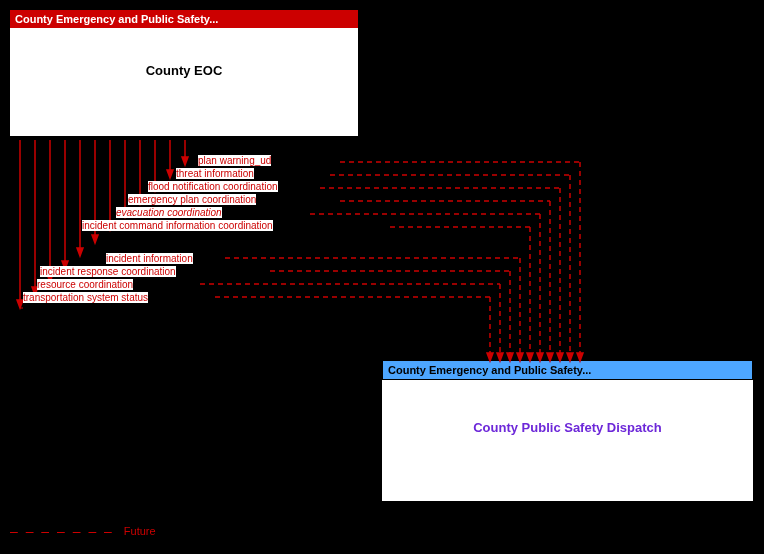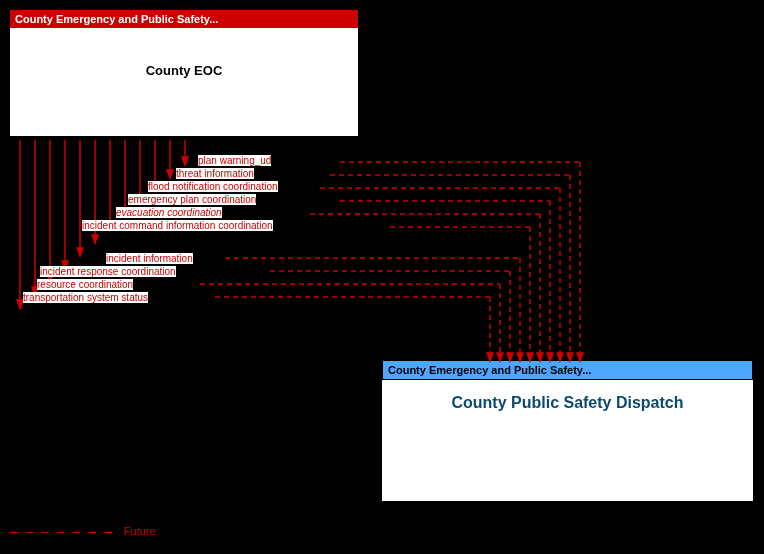--- a/index.html
+++ b/index.html
@@ -64,24 +64,24 @@
       color: #000;
       font-size: 11px;
       font-weight: bold;
       padding: 3px 5px;
       text-align: left;
       border: 1px solid #000;
     }
 
     .county-dispatch-title {
       text-align: center;
-      font-size: 16px;
-      font-weight: bold;
-      color: #0c4a6e;
-      margin-top: 14px;
+      font-size: 13px;
+      font-weight: bold;
+      color: #6d28d9;
+      margin-top: 40px;
     }
 
     .flow-label {
       position: absolute;
       font-size: 10px;
       color: #c00;
       background: #fff;
       white-space: nowrap;
     }
 

